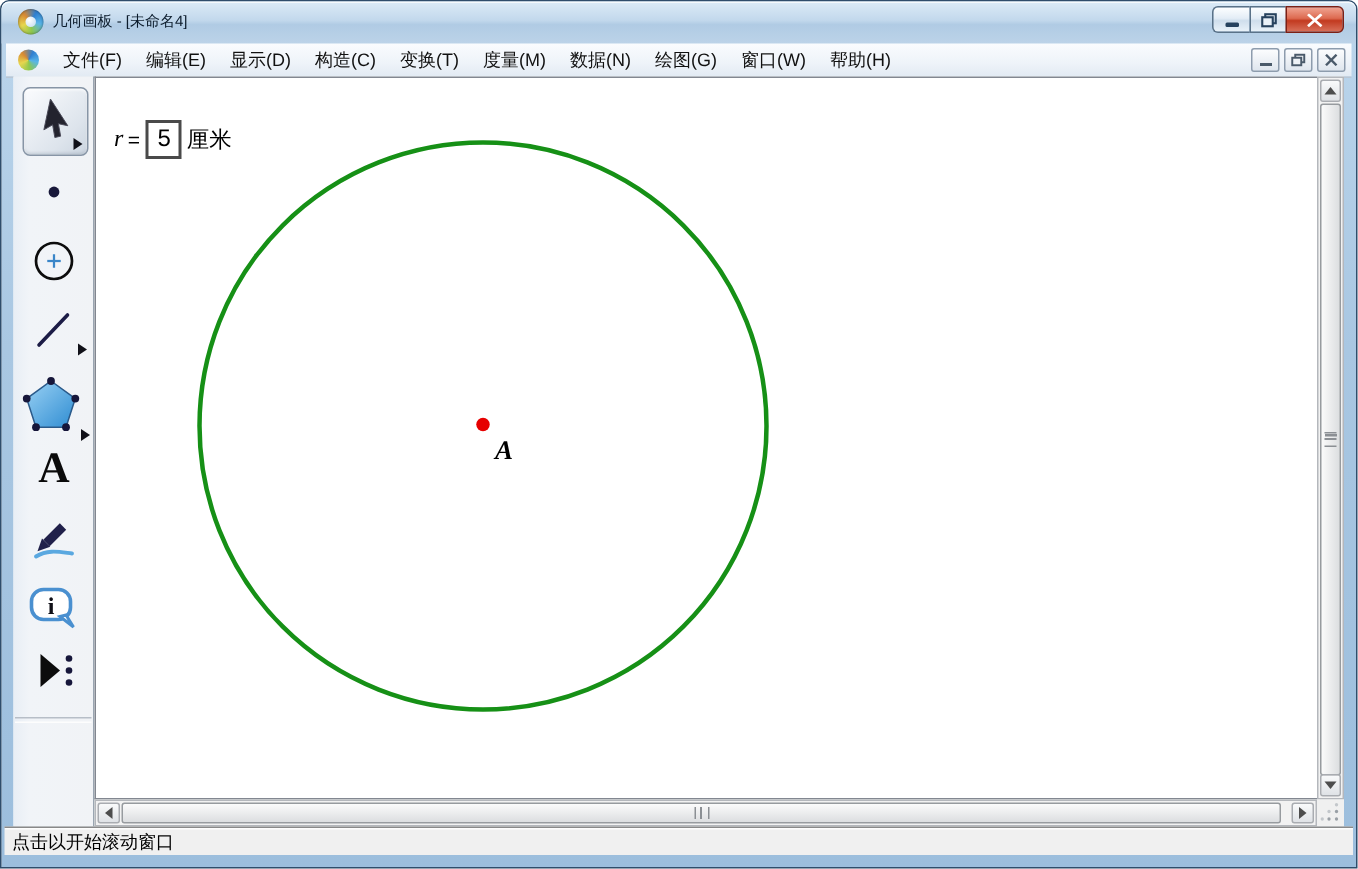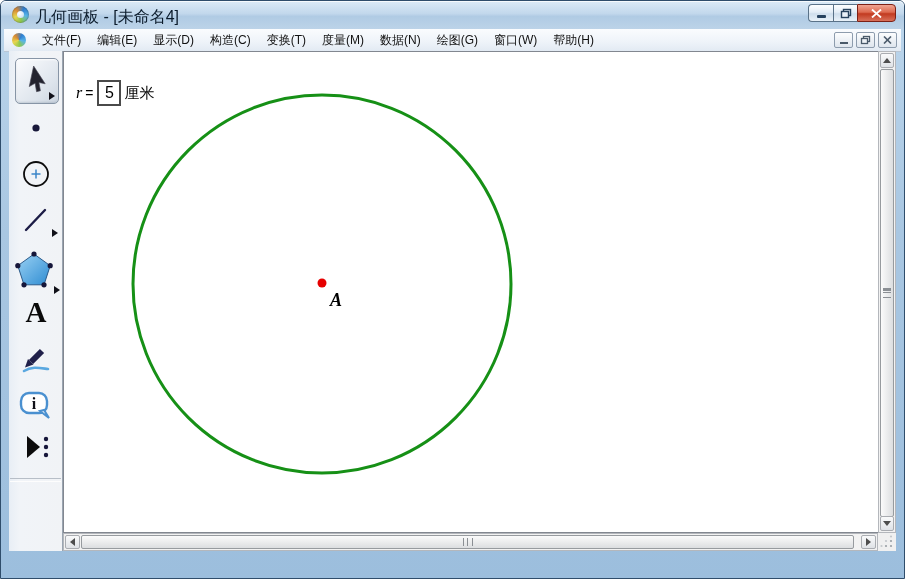--- a/index.html
+++ b/index.html
@@ -8,21 +8,21 @@
     border:1px solid #2f4d6b;border-radius:6px 6px 0 0;box-sizing:border-box;}
   
   .titlebar{position:absolute;top:0;left:0;right:0;height:28px;
     background:linear-gradient(180deg,#dcebf7 0%,#c2d8ec 45%,#b0cbe4 55%,#bcd3e8 100%);
     border-radius:5px 5px 0 0;box-shadow:inset 0 1px 0 rgba(255,255,255,.75);}
   .app-icon{position:absolute;left:11px;top:5px;width:17px;height:17px;border-radius:50%;
     background:conic-gradient(from 30deg,#2f7fd1,#58b5e8,#8ec84e,#e7d64f,#d98a33,#2f7fd1);
     box-shadow:inset 0 0 2px rgba(0,0,0,.5);}
   .app-icon:after{content:"";position:absolute;left:5px;top:5px;width:7px;height:7px;border-radius:50%;
     background:radial-gradient(circle at 35% 35%,#fff,#bcd8ee);}
-  .window-title{position:absolute;left:34px;top:6px;font-size:16px;color:#0b1b2b;}
+  .window-title{position:absolute;left:34px;top:6px;font-size:10px;color:#0b1b2b;}
   .caption-buttons{position:absolute;right:8px;top:3px;display:flex;}
   .cap-btn{height:18px;border:1px solid #5a7288;box-sizing:border-box;display:flex;align-items:center;justify-content:center;
     background:linear-gradient(180deg,#fdfeff 0%,#e3edf6 45%,#cfdeec 55%,#e9f2f9 100%);}
   .cap-min{width:25px;border-radius:4px 0 0 4px;border-right:none;}
   .cap-res{width:24px;border-right:none;}
   .cap-close{width:39px;border-radius:0 4px 4px 0;border-color:#7c2015;
     background:linear-gradient(180deg,#f0a492 0%,#dd6a50 45%,#c23a20 55%,#d8705a 100%);}
   .glyph-minbar{width:9px;height:3px;background:#26425e;margin-top:6px;border-radius:1px;}
   
   .menubar{position:absolute;top:28px;left:3px;right:3px;height:22px;
@@ -274,13 +274,16 @@
             <circle cx="8" cy="13" r="1.1" fill="#9aa0a6"></circle>
             <circle cx="13" cy="3.5" r="1.1" fill="#c3c7cb"></circle>
             <circle cx="3.5" cy="13" r="1.1" fill="#c3c7cb"></circle>
             <circle cx="8" cy="8" r="1.1" fill="#c3c7cb"></circle>
           </svg>
         </div>
       </div>
     </div>
   </div>
 
+  <div class="statusbar">
+    <span>点击以开始滚动窗口</span>
+  </div>
 </div>
 
 </body></html>

